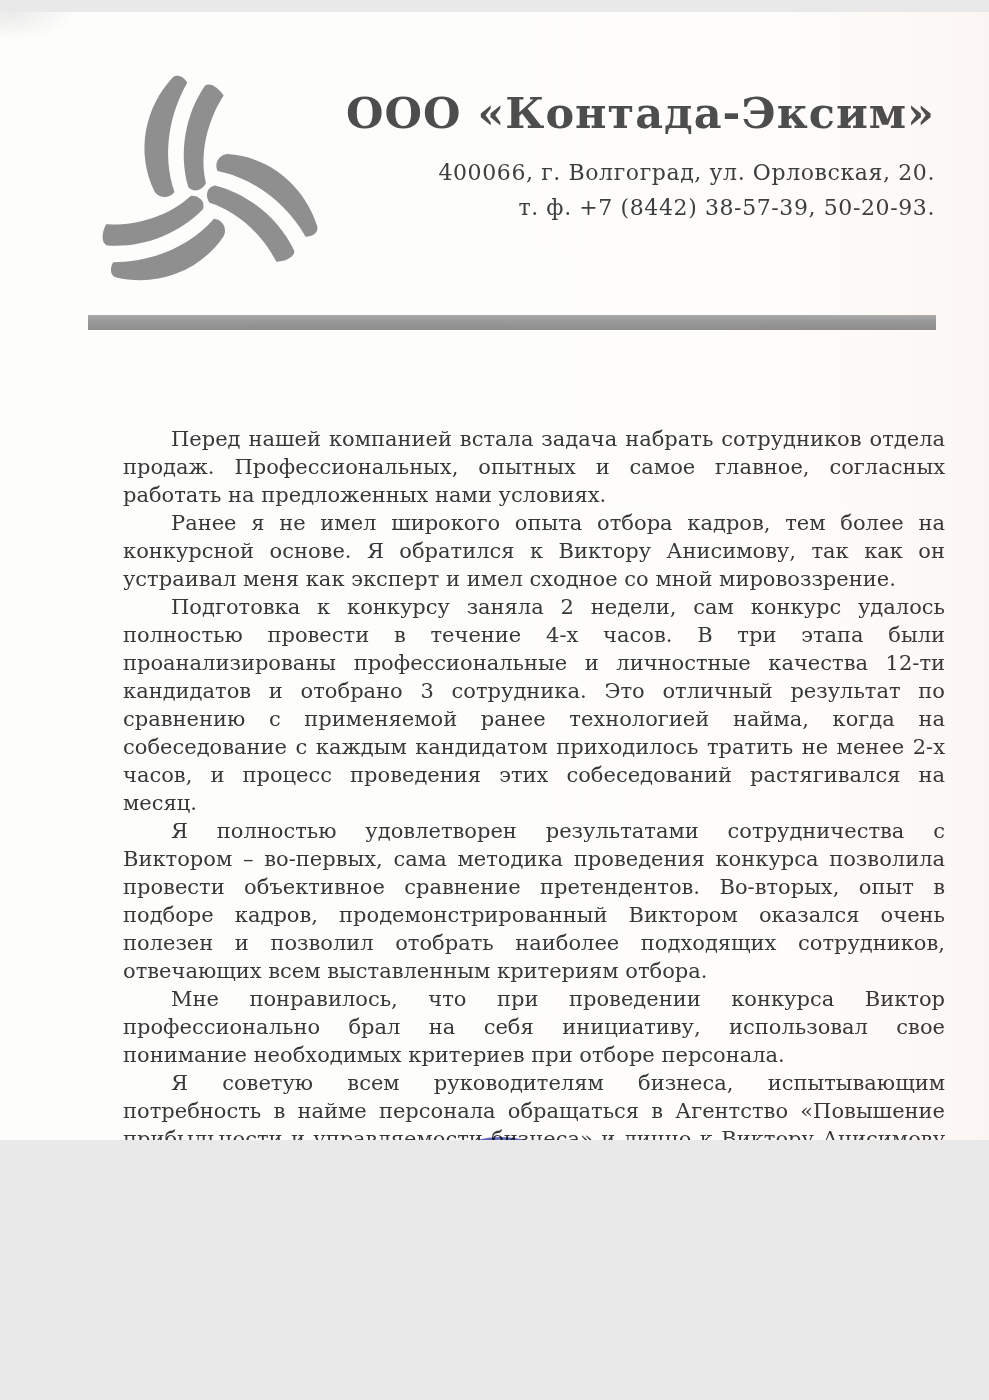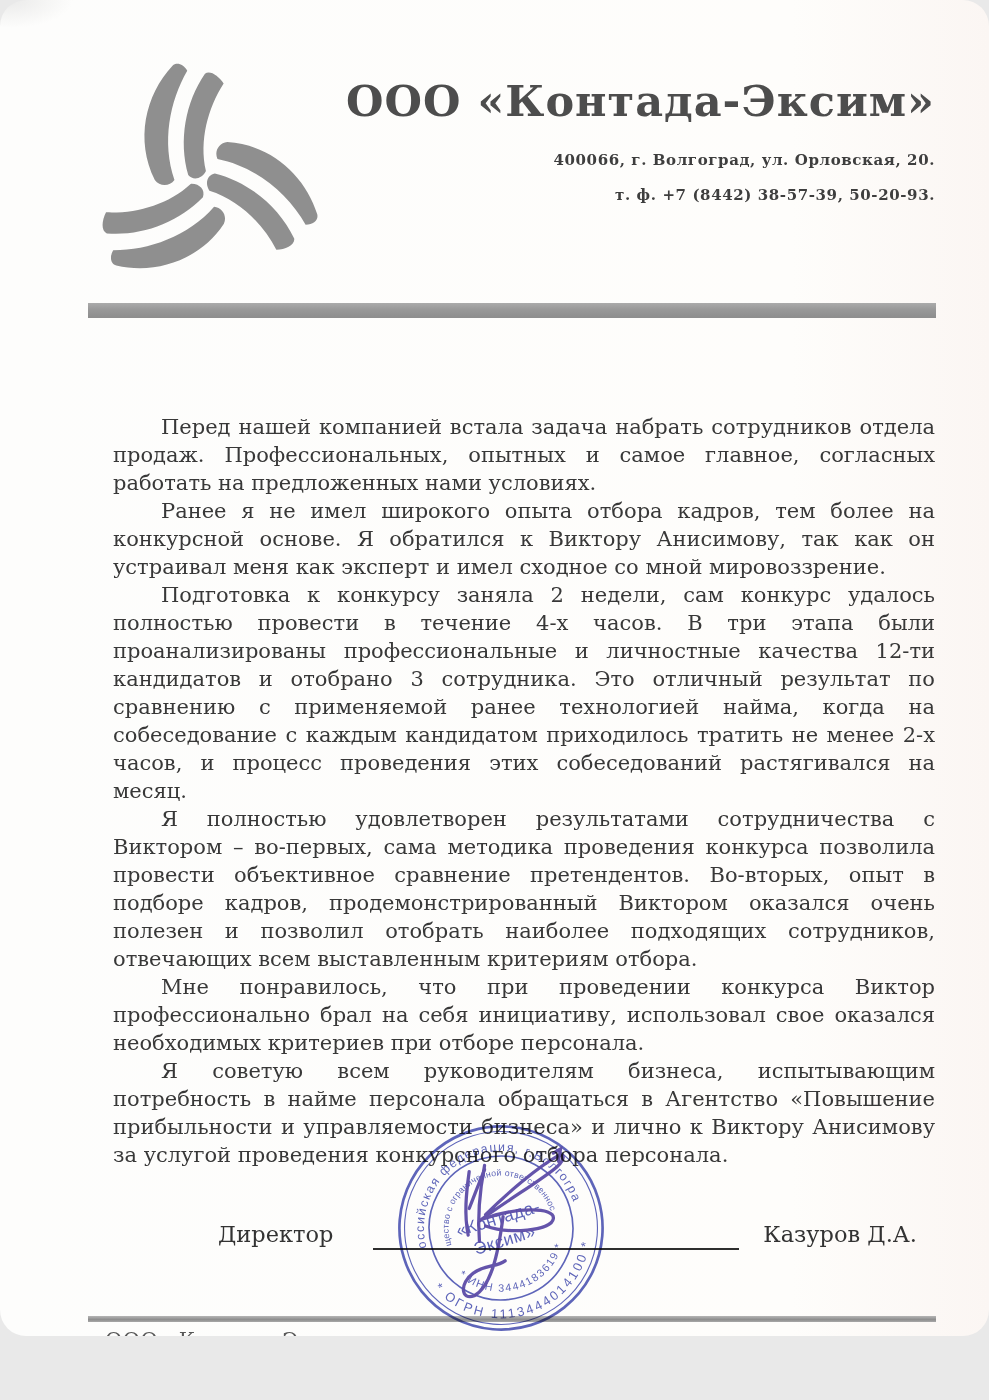--- a/index.html
+++ b/index.html
@@ -1,42 +1,41 @@
 <!DOCTYPE html>
 <html lang="ru"><head>
 <meta charset="utf-8">
 <style>
   html,body{margin:0;padding:0;}
   body{background:#e9e9e9;font-family:"DejaVu Serif","Liberation Serif",serif;}
   .page{
-    position:relative;width:989px;height:1336px;margin:0 auto;overflow:hidden;
+    position:relative;width:989px;height:1128px;margin:12px auto;overflow:hidden;
     background:
       radial-gradient(ellipse 90px 40px at 10px 0px, rgba(200,200,200,.35), rgba(200,200,200,0) 70%),
       linear-gradient(90deg,#fdfdfc 0%, #fefdfb 80%, #fbf6f3 100%);
-    border-radius: 26px;
   }
   
   .logo{position:absolute;left:82px;top:58px;width:240px;height:236px;}
   .header-right{position:absolute;left:280px;right:54px;top:78px;text-align:right;color:#4b4b4b;}
   .company-title{
     font-size:43px;font-weight:700;letter-spacing:1px;color:#4d4d4d;
     white-space:nowrap;line-height:1.1;margin:0 0 18px 0;text-align:right;
   }
   .contact-line{
-    font-size:15px;font-weight:700;color:#3e3e3e;line-height:35px;
+    font-size:22px;font-weight:400;color:#3e3e3e;line-height:35px;
     letter-spacing:.6px;white-space:nowrap;
   }
   .contact-line .doc-link{text-decoration:underline;text-underline-offset:3px;color:#3e3e3e;}
   .header-bar{
     position:absolute;left:88px;top:303px;width:848px;height:15px;
     background:linear-gradient(180deg,#ababab 0%,#989898 45%,#8d8d8d 100%);
   }
   
   .letter-body{
-    position:absolute;left:113px;top:413px;width:822px;
+    position:absolute;left:123px;top:413px;width:822px;
     font-size:21px;line-height:28px;color:#383838;text-align:justify;
   }
   .letter-body p{margin:0;text-indent:48px;}
   
   .sign-row{
     position:absolute;left:113px;top:1212px;width:822px;
     display:flex;align-items:center;color:#333;font-size:22.5px;
   }
   .sign-role{padding:0 0 6px 105px;white-space:nowrap;}
   .sign-line{flex:1;border-bottom:2px solid #2e2e2e;height:36px;margin:0 24px 12px 40px;}
@@ -77,21 +76,21 @@
     <div class="contact-line">т. ф. +7 (8442) 38-57-39, 50-20-93.</div>
   </div>
 
   <div class="header-bar"></div>
 
   <div class="letter-body">
     <p>Перед нашей компанией встала задача набрать сотрудников отдела продаж. Профессиональных, опытных и самое главное, согласных работать на предложенных нами условиях.</p>
     <p>Ранее я не имел широкого опыта отбора кадров, тем более на конкурсной основе. Я обратился к Виктору Анисимову, так как он устраивал меня как эксперт и имел сходное со мной мировоззрение.</p>
     <p>Подготовка к конкурсу заняла 2 недели, сам конкурс удалось полностью провести в течение 4-х часов. В три этапа были проанализированы профессиональные и личностные качества 12-ти кандидатов и отобрано 3 сотрудника. Это отличный результат по сравнению с применяемой ранее технологией найма, когда на собеседование с каждым кандидатом приходилось тратить не менее 2-х часов, и процесс проведения этих собеседований растягивался на месяц.</p>
     <p>Я полностью удовлетворен результатами сотрудничества с Виктором – во-первых, сама методика проведения конкурса позволила провести объективное сравнение претендентов. Во-вторых, опыт в подборе кадров, продемонстрированный Виктором оказался очень полезен и позволил отобрать наиболее подходящих сотрудников, отвечающих всем выставленным критериям отбора.</p>
-    <p>Мне понравилось, что при проведении конкурса Виктор профессионально брал на себя инициативу, использовал свое оказался необходимых критериев при отборе персонала.</p>
+    <p>Мне понравилось, что при проведении конкурса Виктор профессионально брал на себя инициативу, использовал свое понимание необходимых критериев при отборе персонала.</p>
     <p>Я советую всем руководителям бизнеса, испытывающим потребность в найме персонала обращаться в Агентство «Повышение прибыльности и управляемости бизнеса» и лично к Виктору Анисимову за услугой проведения конкурсного отбора персонала.</p>
   </div>
 
   <div class="sign-row">
     <span class="sign-role">Директор</span>
     <span class="sign-line"></span>
     <span class="sign-name">Казуров Д.А.</span>
   </div>
 
   <svg class="stamp" viewBox="0 0 230 230">

